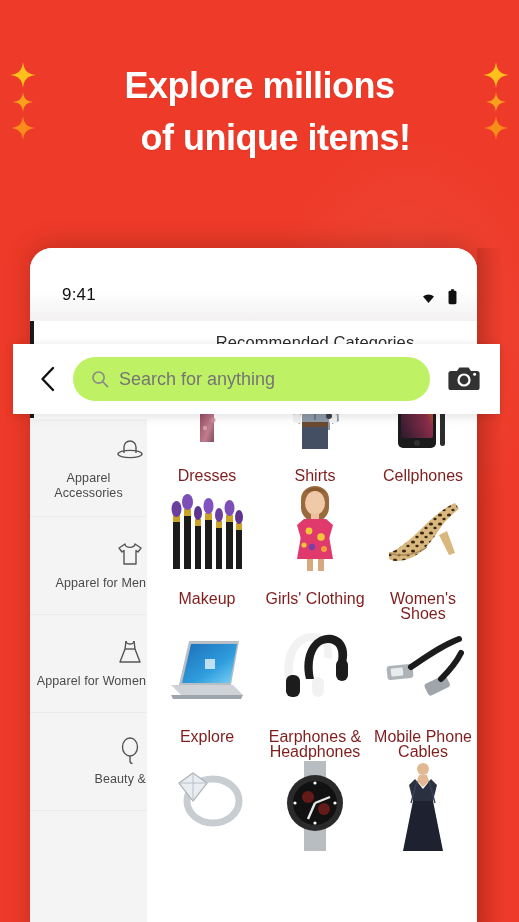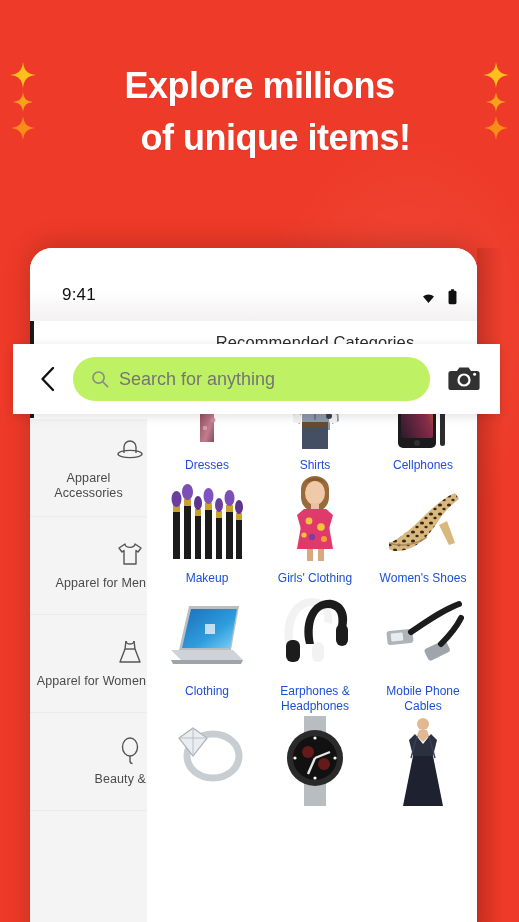--- a/index.html
+++ b/index.html
@@ -114,22 +114,22 @@
     display:grid; grid-template-columns:repeat(3,1fr);
     row-gap:2px;
   }
   .cell{ display:flex; flex-direction:column; align-items:center; }
   .thumb{
     width:84px; height:92px; display:flex;
     align-items:center; justify-content:center;
   }
   .thumb svg{ display:block; }
   .cell .c-label{
-    font-size:12px; line-height:15px; color:#1d4ed8;
-    text-align:center; margin-top:4px; min-height:15px;
+    font-size:16px; line-height:15px; color:#7f1d1d;
+    text-align:center; margin-top:14px; min-height:15px;
   }
 </style>
 </head>
 <body>
 
 <div class="bg-root">
   <div class="bg-glow"></div>
   <div class="corner-curve"></div>
 </div>
 
@@ -373,21 +373,21 @@
                   <stop offset="100%" stop-color="#7fd3f7"></stop>
                 </linearGradient>
               </defs>
               <path d="M14 62 L24 18 h50 l-8 44z" fill="#b9bec4"></path>
               <path d="M17 60 L26 21 h46 l-7 39z" fill="url(#lscr)"></path>
               <path d="M40 36 h10 v10 h-10z" fill="#ffffff" opacity=".7"></path>
               <path d="M6 62 h62 l10 10 H16z" fill="#cfd3d8"></path>
               <path d="M6 72 h72 l-2 4H8z" fill="#9ea4ab"></path>
             </svg>
           </div>
-          <div class="c-label">Clothing</div>
+          <div class="c-label">Explore</div>
         </div>
 
         <div class="cell">
           <div class="thumb">
             <svg width="78" height="92" viewBox="0 0 78 92">
               <path d="M10 58 C4 34 16 10 36 10 C50 10 58 22 56 36 l-8-2 C50 22 46 18 36 18 C22 18 14 36 18 56z" fill="#f2f2f2"></path>
               <path d="M30 56 C24 32 36 10 56 12 C68 14 74 26 70 40 l-8-2 C64 26 60 20 52 20 C40 20 34 36 38 56z" fill="#1c1c1c"></path>
               <rect x="10" y="52" width="14" height="22" rx="6" fill="#1c1c1c"></rect>
               <rect x="36" y="54" width="12" height="20" rx="6" fill="#f2f2f2"></rect>
               <rect x="60" y="36" width="12" height="22" rx="6" fill="#1c1c1c"></rect>

